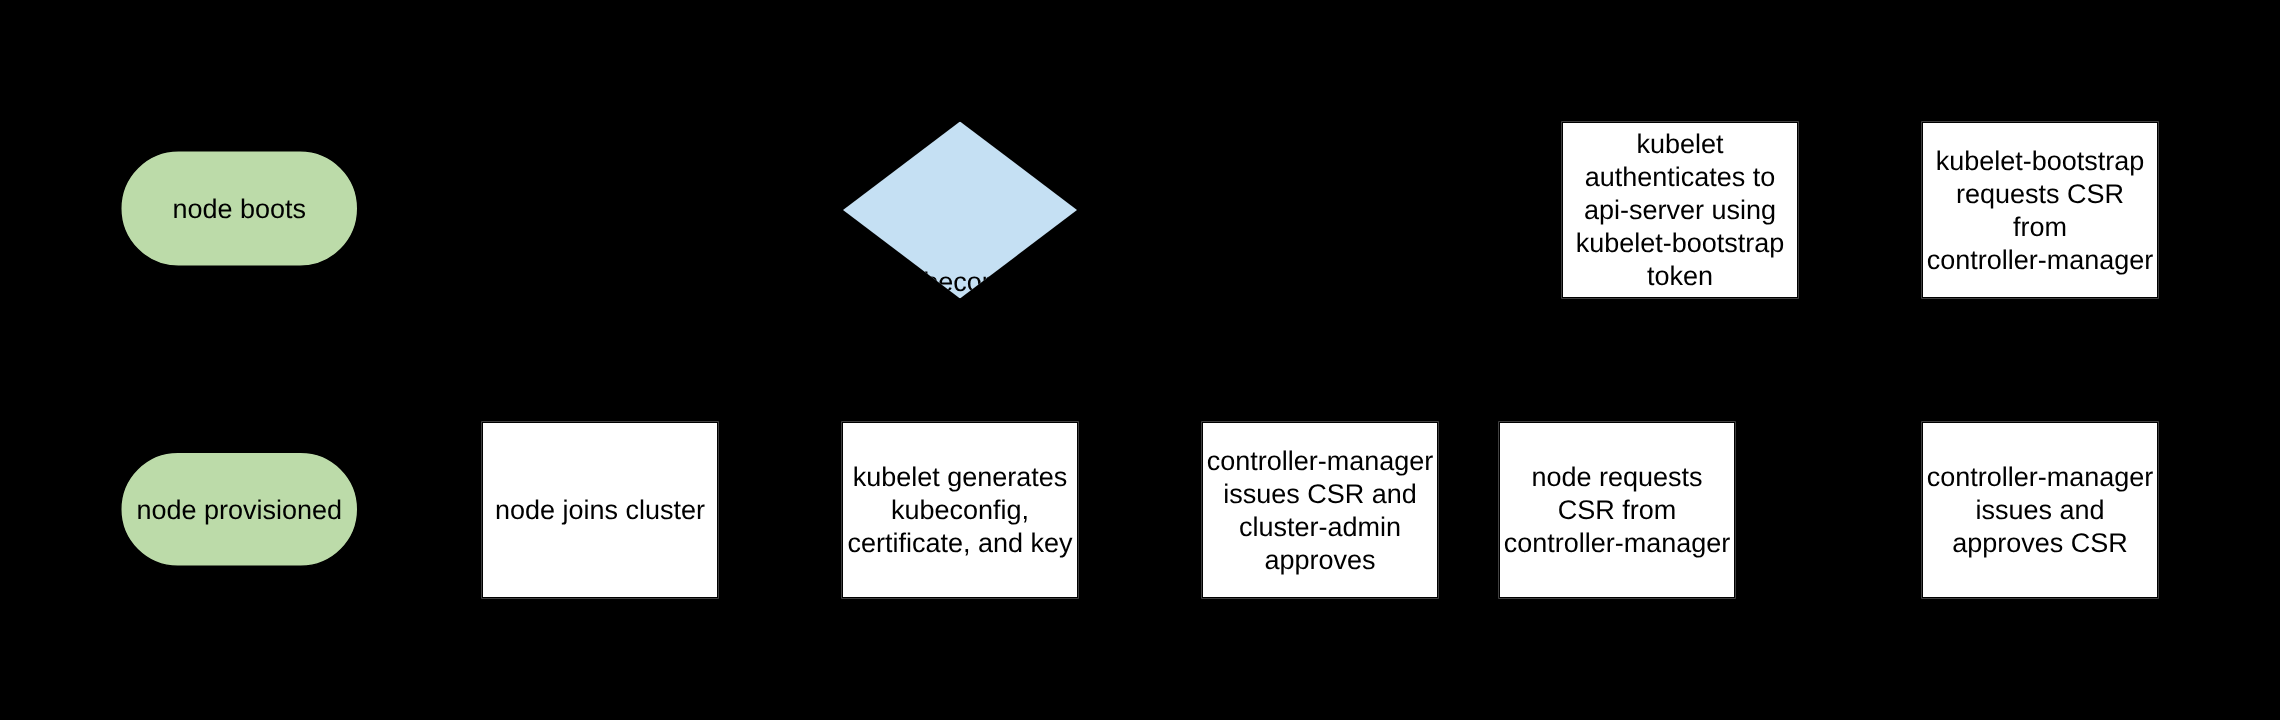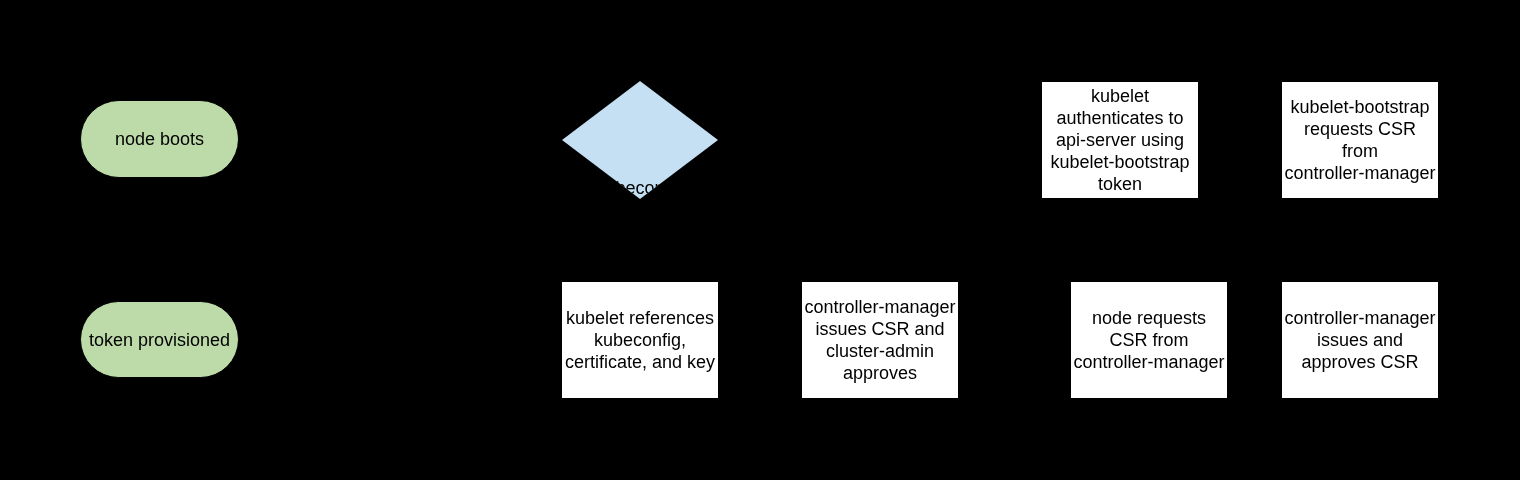--- a/index.html
+++ b/index.html
@@ -36,21 +36,21 @@
   .n-r1c2 { left: 321px; top:  81px; width: 158px; height: 118px; }
   .n-r1c3 { left: 562px; top:  81px; width: 156px; height: 118px; align-items: flex-end; }
   .n-r1c4 { left: 801px; top:  81px; width: 158px; height: 118px; }
   .n-r1c5 { left:1041px; top:  81px; width: 158px; height: 118px; }
   .n-r1c6 { left:1281px; top:  81px; width: 158px; height: 118px; }
   
   .n-r2c1 { left:  80px; top: 301px; width: 159px; height:  77px; }
   .n-r2c2 { left: 321px; top: 281px; width: 158px; height: 118px; }
   .n-r2c3 { left: 561px; top: 281px; width: 158px; height: 118px; }
   .n-r2c4 { left: 801px; top: 281px; width: 158px; height: 118px; }
-  .n-r2c5 { left:1070px; top: 281px; width: 158px; height: 118px; justify-content: flex-end; }
+  .n-r2c5 { left:999px; top: 281px; width: 158px; height: 118px; justify-content: flex-end; }
   .n-r2c6 { left:1281px; top: 281px; width: 158px; height: 118px; }
 </style>
 </head>
 <body>
 
 <div class="canvas" style="--bg: #000000; --terminal-fill: #bcdba9; --decision-fill: #c5e0f3; --process-fill: #ffffff; --text: #000000;">
 
   <div class="shape terminal n-r1c1">
     <span class="label">node boots</span>
   </div>
@@ -65,24 +65,27 @@
 token</span>
   </div>
   <div class="shape process n-r1c6">
     <span class="label">kubelet-bootstrap
 requests CSR
 from
 controller-manager</span>
   </div>
 
   <div class="shape terminal n-r2c1">
-    <span class="label">token provisioned</span>
+    <span class="label">node provisioned</span>
+  </div>
+  <div class="shape process n-r2c2">
+    <span class="label">node joins cluster</span>
   </div>
   <div class="shape process n-r2c3">
-    <span class="label">kubelet references
+    <span class="label">kubelet generates
 kubeconfig,
 certificate, and key</span>
   </div>
   <div class="shape process n-r2c4">
     <span class="label">controller-manager
 issues CSR and
 cluster-admin
 approves</span>
   </div>
   <div class="shape process n-r2c5">

